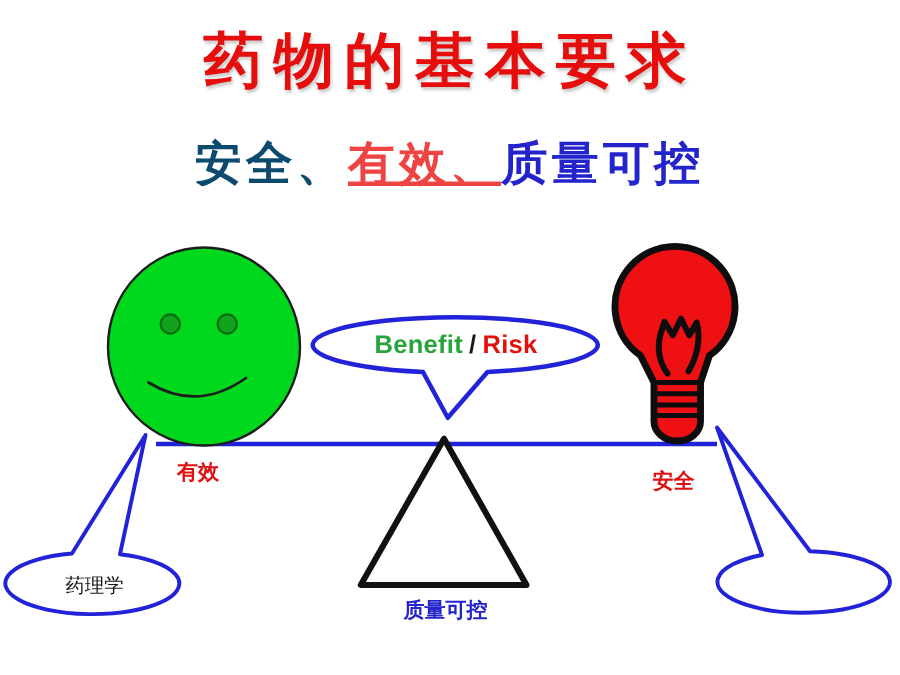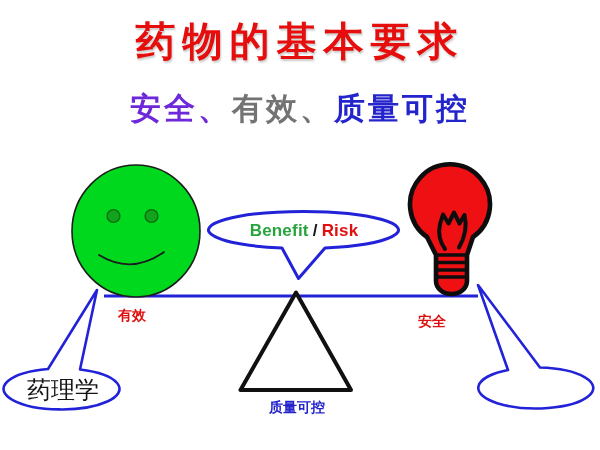--- a/index.html
+++ b/index.html
@@ -18,33 +18,33 @@
     letter-spacing:7px;
     color:#e60d0d;
     text-shadow:1px 2px 2px rgba(160,160,160,.55);
   }
   #subtitle{
     left:0;top:93px;width:600px;
     text-align:center;
     font-size:31px;font-weight:bold;
     letter-spacing:3px;
   }
-  .t-red{color:#6d28d9;text-align:center;}
-  .t-green{color:#737373;}
+  .t-red{color:#0c4a6e;text-align:center;}
+  .t-green{color:#ef4444;text-decoration:underline;}
   .t-blue{color:#2424cc;}
   .cjk-label{
     font-family:"Liberation Serif", serif;
     font-size:14px;font-weight:bold;
   }
   #label-effective{left:132px;top:309px;transform:translateX(-50%);color:#dd1111;}
-  #label-safe{left:432px;top:315px;transform:translateX(-50%);color:#dd1111;}
+  #label-safe{left:449px;top:315px;transform:translateX(-50%);color:#dd1111;}
   #label-quality{left:297px;top:401px;transform:translateX(-50%);color:#2424cc;}
   .callout-label{
     font-family:"Liberation Serif", serif;
-    font-size:24px;font-weight:normal;color:#141414;
+    font-size:13px;font-weight:normal;color:#141414;
     transform:translate(-50%,-50%);
   }
   #label-pharmacology{left:63px;top:390px;}
   #label-toxicology{left:537px;top:388px;}
   #bubble-text{
     left:304px;top:230px;transform:translate(-50%,-50%);
     font-size:17px;font-weight:bold;letter-spacing:.2px;
   }
   #bubble-text .sep{color:#1a1a1a;margin:0 4px;}
   #bubble-text .benefit{color:#28a43c;}

